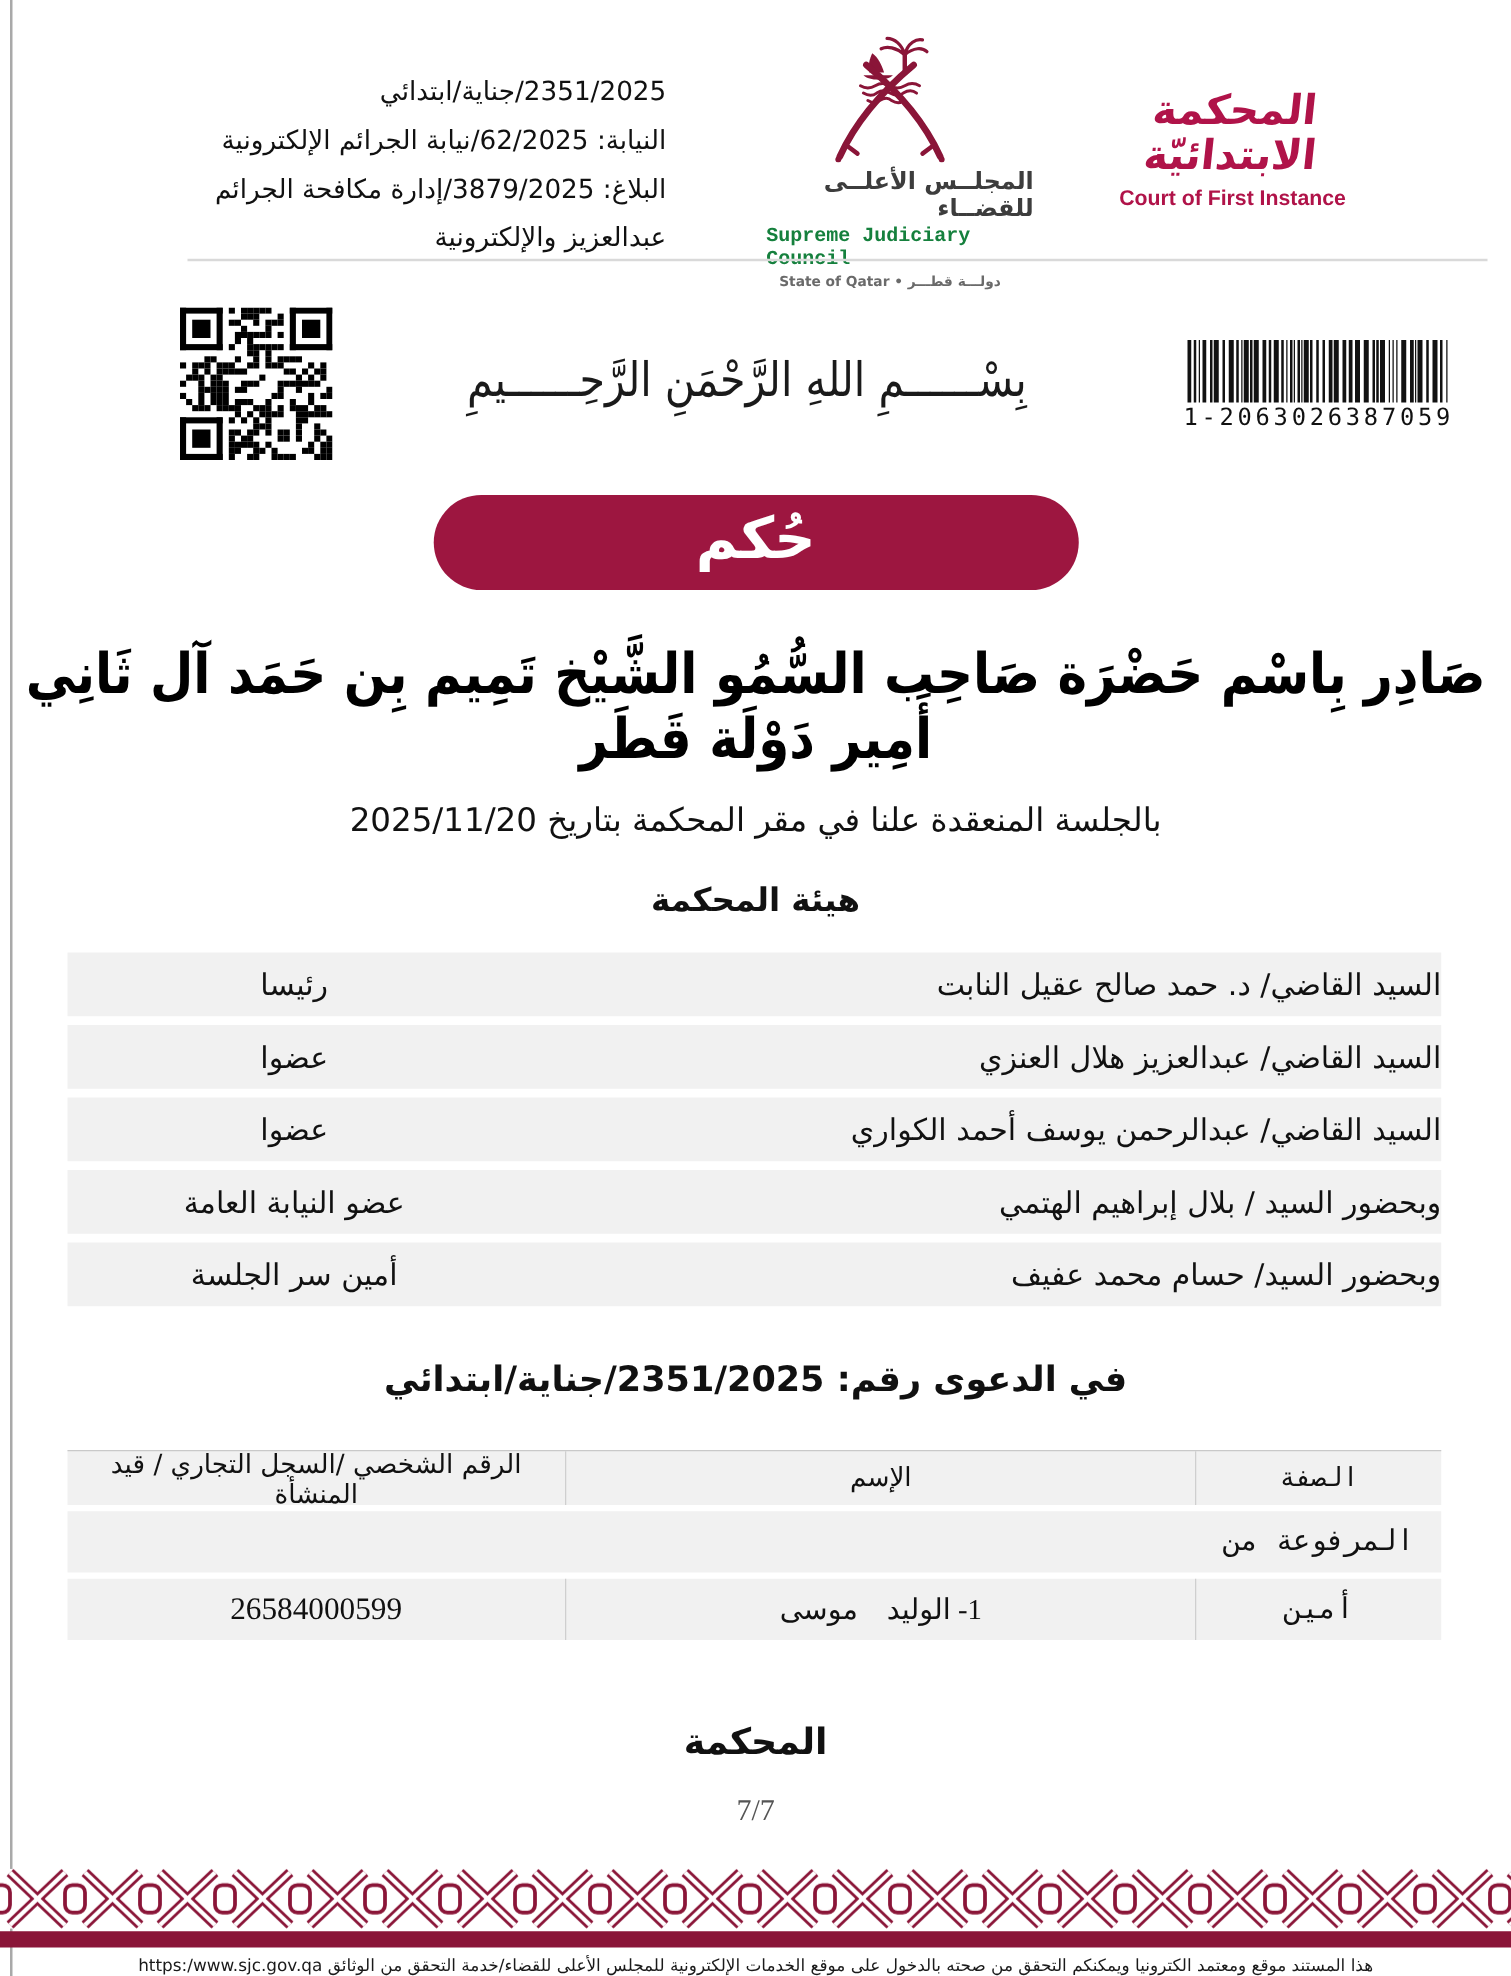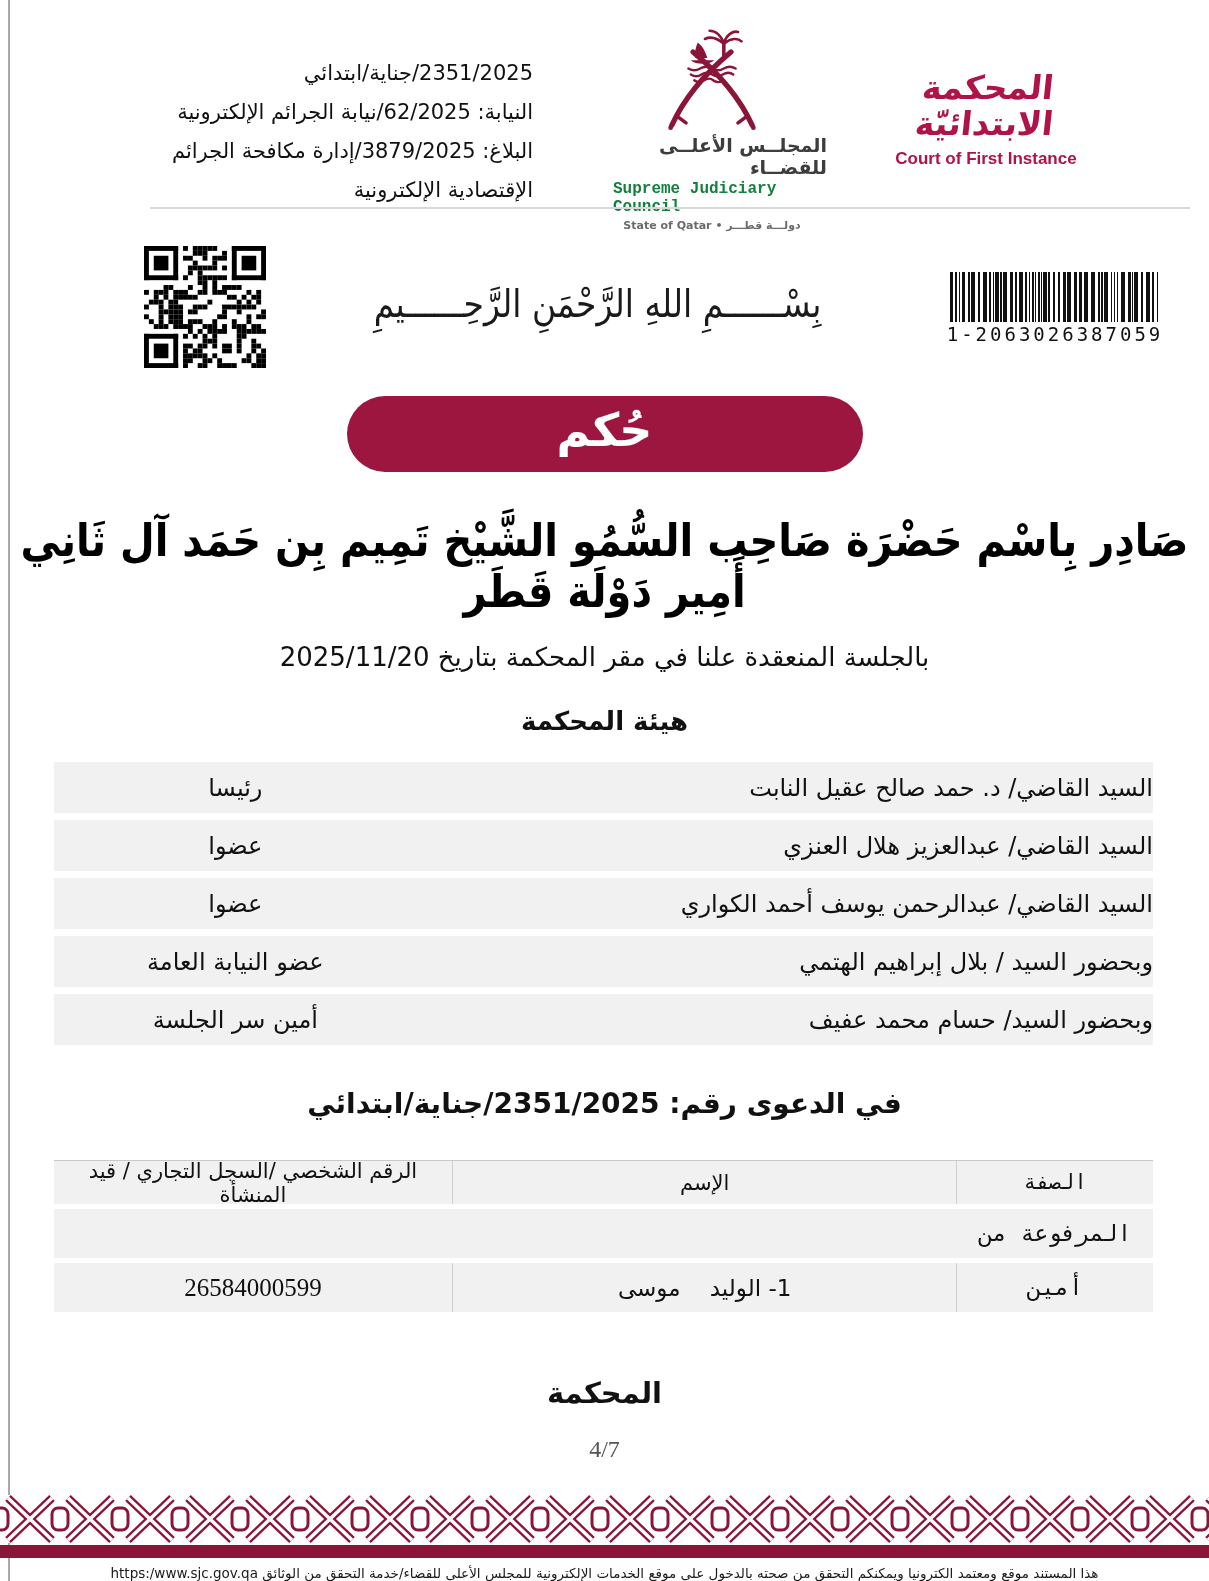--- a/index.html
+++ b/index.html
@@ -83,21 +83,21 @@
 
   .case-line { text-align:center; margin-top:42px; font-size:28px; font-weight:700; }
 
   
   .parties { margin:40px 56px 0 54px; }
   .prow { display:flex; background:#f1f1f1; margin-bottom:5px; align-items:center; }
   .prow.head { height:44px; border-top:1px solid #c9c9c9; font-size:21px; }
   .prow.body { height:49px; font-size:23px; }
   .prow > div { text-align:center; }
   .pc-cap  { flex:0 0 17.8%;font-family:Liberation Mono, monospace; }
-  .pc-name { flex:0 0 46%; border-right:1px solid #cfcfcf; border-left:1px solid #cfcfcf; align-self:stretch; display:flex; align-items:center; justify-content:center; }
+  .pc-name { flex:0 0 46%; border-right:1px solid #cfcfcf; border-left:1px solid #cfcfcf; align-self:stretch; display:flex; align-items:center; justify-content:center;font-family:Liberation Serif, serif; }
   .pc-id   { flex:1; direction:ltr; font-family:"Liberation Serif", serif; font-size:25px; }
   .prow.head .pc-id { direction:rtl; font-family:"DejaVu Sans", sans-serif; font-size:21px; }
 
   
   .court-heading { text-align:center; margin-top:64px; font-size:29px; font-weight:700; }
   .court-par { text-align:right; margin:26px 56px 0 0; font-size:24px; }
   .page-num {
     text-align:center; margin-top:26px; direction:ltr;
     font-family:"Liberation Serif", serif; font-size:24px; color:#555;
   }
@@ -146,21 +146,21 @@
       </svg>
       <div class="ar">المجلــس الأعلــى للقضــاء</div>
       <div class="en">Supreme Judiciary Council</div>
       <div class="state">دولـــة قطـــر • State of Qatar</div>
     </div>
 
     <div class="case-numbers">
       <div>2351/2025/جناية/ابتدائي</div>
       <div>النيابة: 62/2025/نيابة الجرائم الإلكترونية</div>
       <div>البلاغ: 3879/2025/إدارة مكافحة الجرائم</div>
-      <div>الإقتصادية الإلكترونية</div>
+      <div>عبدالعزيز والإلكترونية</div>
     </div>
   </div>
 
   <div class="hr-sep"></div>
 
   <div class="codes">
     <div class="barcode-block">
       <div class="barcode" id="barcode">
           <span style="width: 3px; background: rgb(17, 17, 17); margin-right: 2px;"></span>
           <span style="width: 2px; background: rgb(17, 17, 17); margin-right: 2px;"></span>
@@ -491,21 +491,21 @@
       <div class="pc-id"></div>
     </div>
     <div class="prow body">
       <div class="pc-cap">أمين</div>
       <div class="pc-name">1- الوليد&nbsp;&nbsp;&nbsp;&nbsp;موسى</div>
       <div class="pc-id">26584000599</div>
     </div>
   </div>
 
   <div class="court-heading">المحكمة</div>
-  <div class="page-num">4/7</div>
+  <div class="page-num">7/7</div>
 
   <div class="bottom">
     <svg class="geo-strip" width="1209" height="48" viewBox="0 0 1209 48">
       <defs>
         <pattern id="geo" width="60" height="48" patternUnits="userSpaceOnUse">
           <g stroke="#8a1538" stroke-width="8" fill="none">
             <path d="M8 3 L52 45"></path>
               <path d="M8 45 L52 3"></path>
           </g>
           <g stroke="#ffffff" stroke-width="3.5" fill="none">

